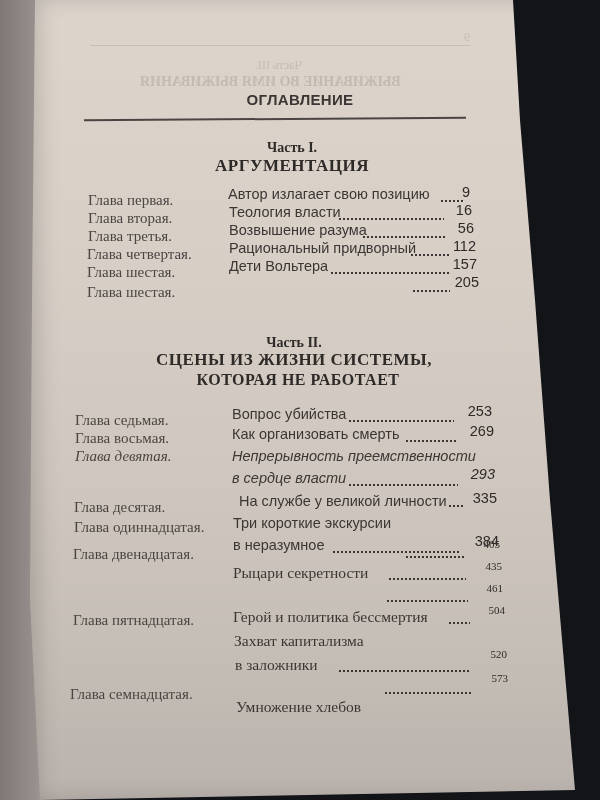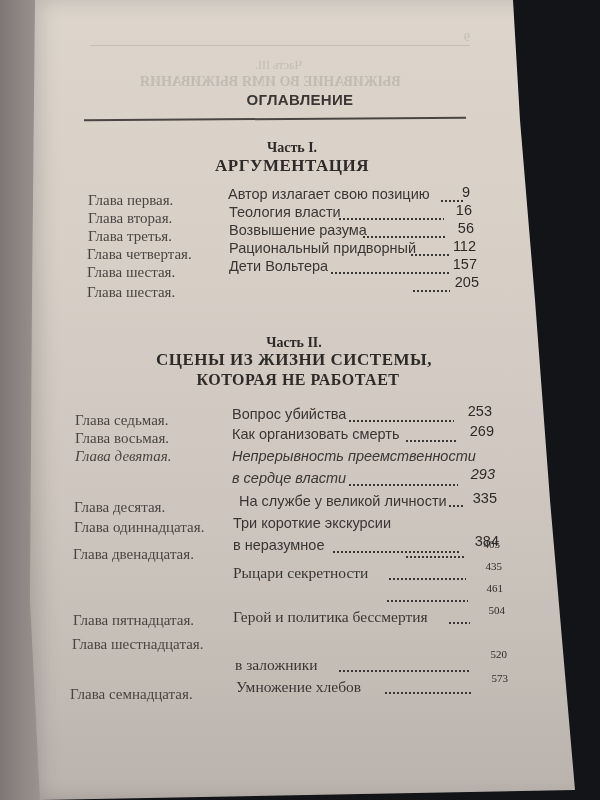--- a/index.html
+++ b/index.html
@@ -166,24 +166,24 @@
     <span class="dots" style="left:386px; width:82px; top:14px;"></span>
     <span class="pg serif" style="left:463px; top:-4px;">461</span>
   </div>
   <div class="row" style="top:608px;">
     <span class="chap serif" style="left:73px; top:4px;">Глава пятнадцатая.</span>
     <span class="title serif" style="left:233px;">Герой и политика бессмертия</span>
     <span class="dots" style="left:448px; width:22px; top:14px;"></span>
     <span class="pg serif" style="left:465px; top:-4px;">504</span>
   </div>
   <div class="row" style="top:632px;">
-    <span class="chap serif" style="left:72px; top:4px;">Глава шестнадцатая.</span>
+    <span class="title serif" style="left:234px;">Захват капитализма</span>
     <span class="title serif" style="left:235px; top:24px;">в заложники</span>
     <span class="dots" style="left:338px; width:132px; top:38px;"></span>
     <span class="pg serif" style="left:467px; top:16px;">520</span>
   </div>
   <div class="row" style="top:678px;">
     <span class="chap serif" style="left:70px; top:8px;">Глава семнадцатая.</span>
-    <span class="title serif" style="left:236px;">Умножение хлебов</span>
+    <span class="title serif" style="left:236px;margin-top:20px;">Умножение хлебов</span>
     <span class="dots" style="left:384px; width:88px; top:14px;"></span>
     <span class="pg serif" style="left:468px; top:-6px;">573</span>
   </div>
 </div>
 
 </body></html>

